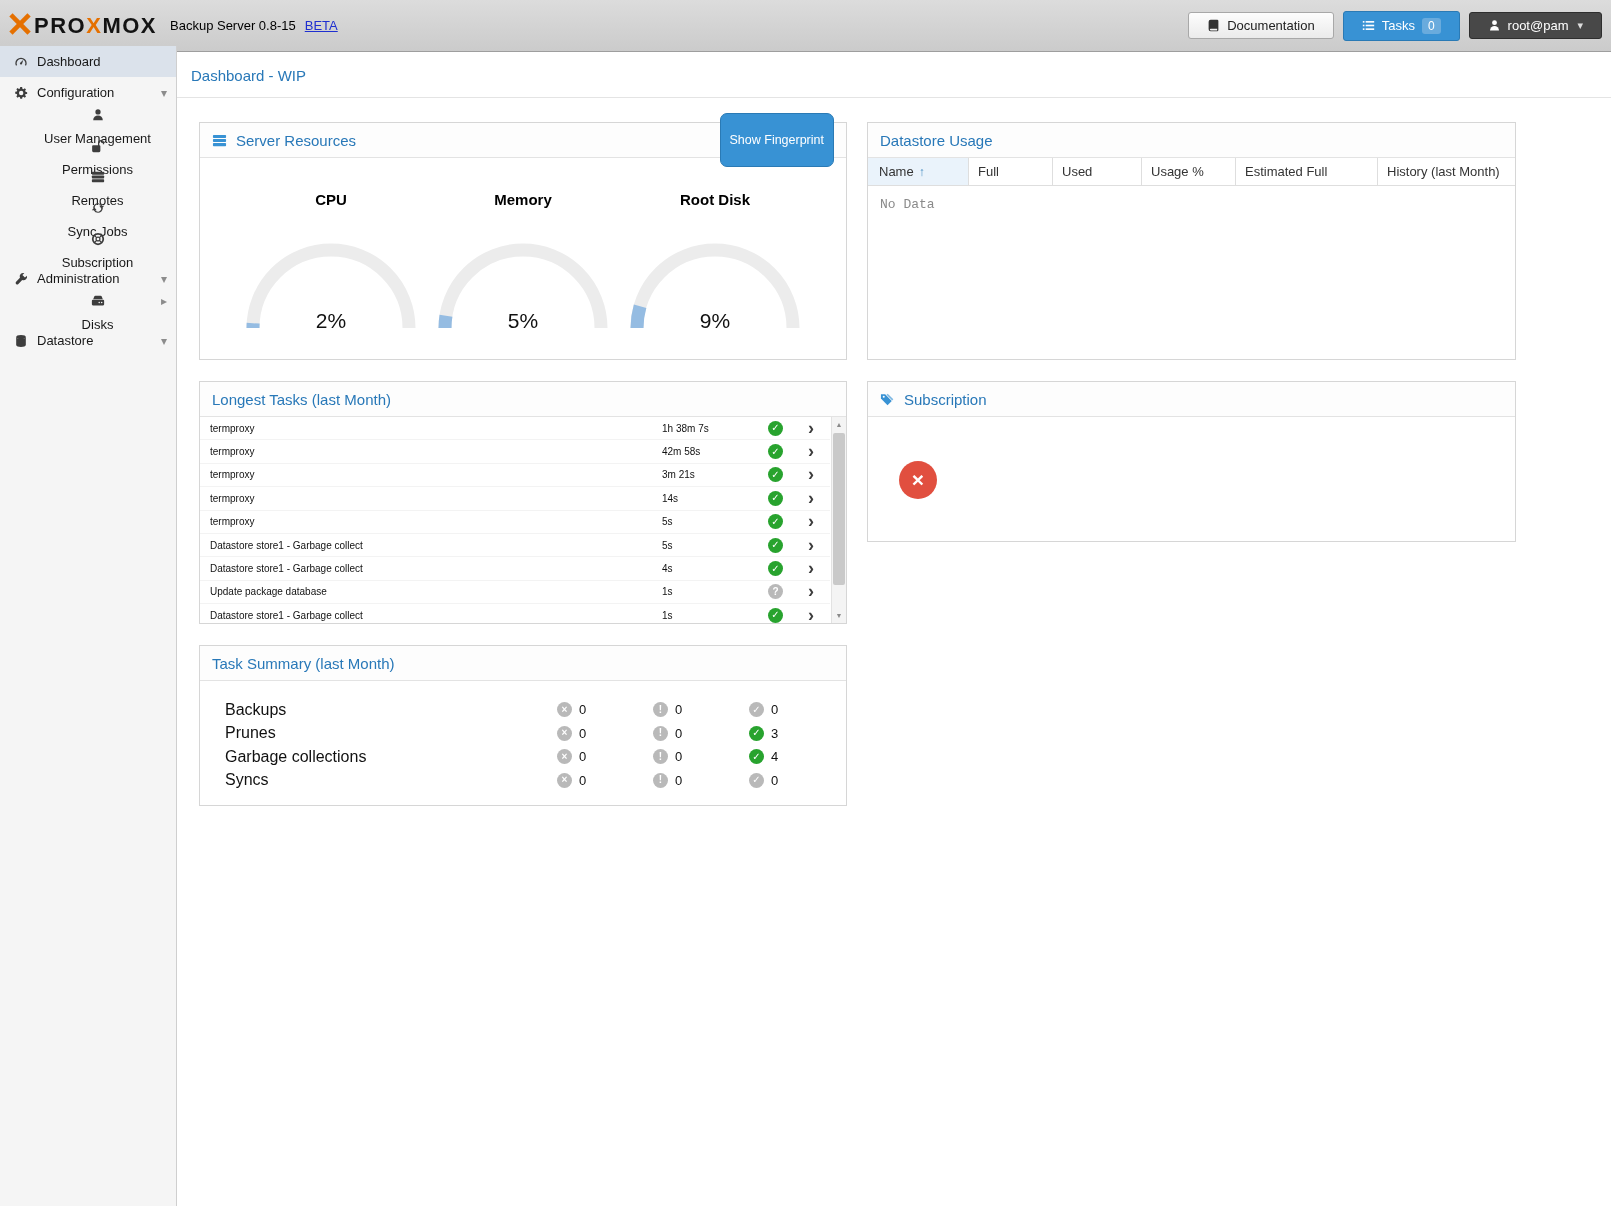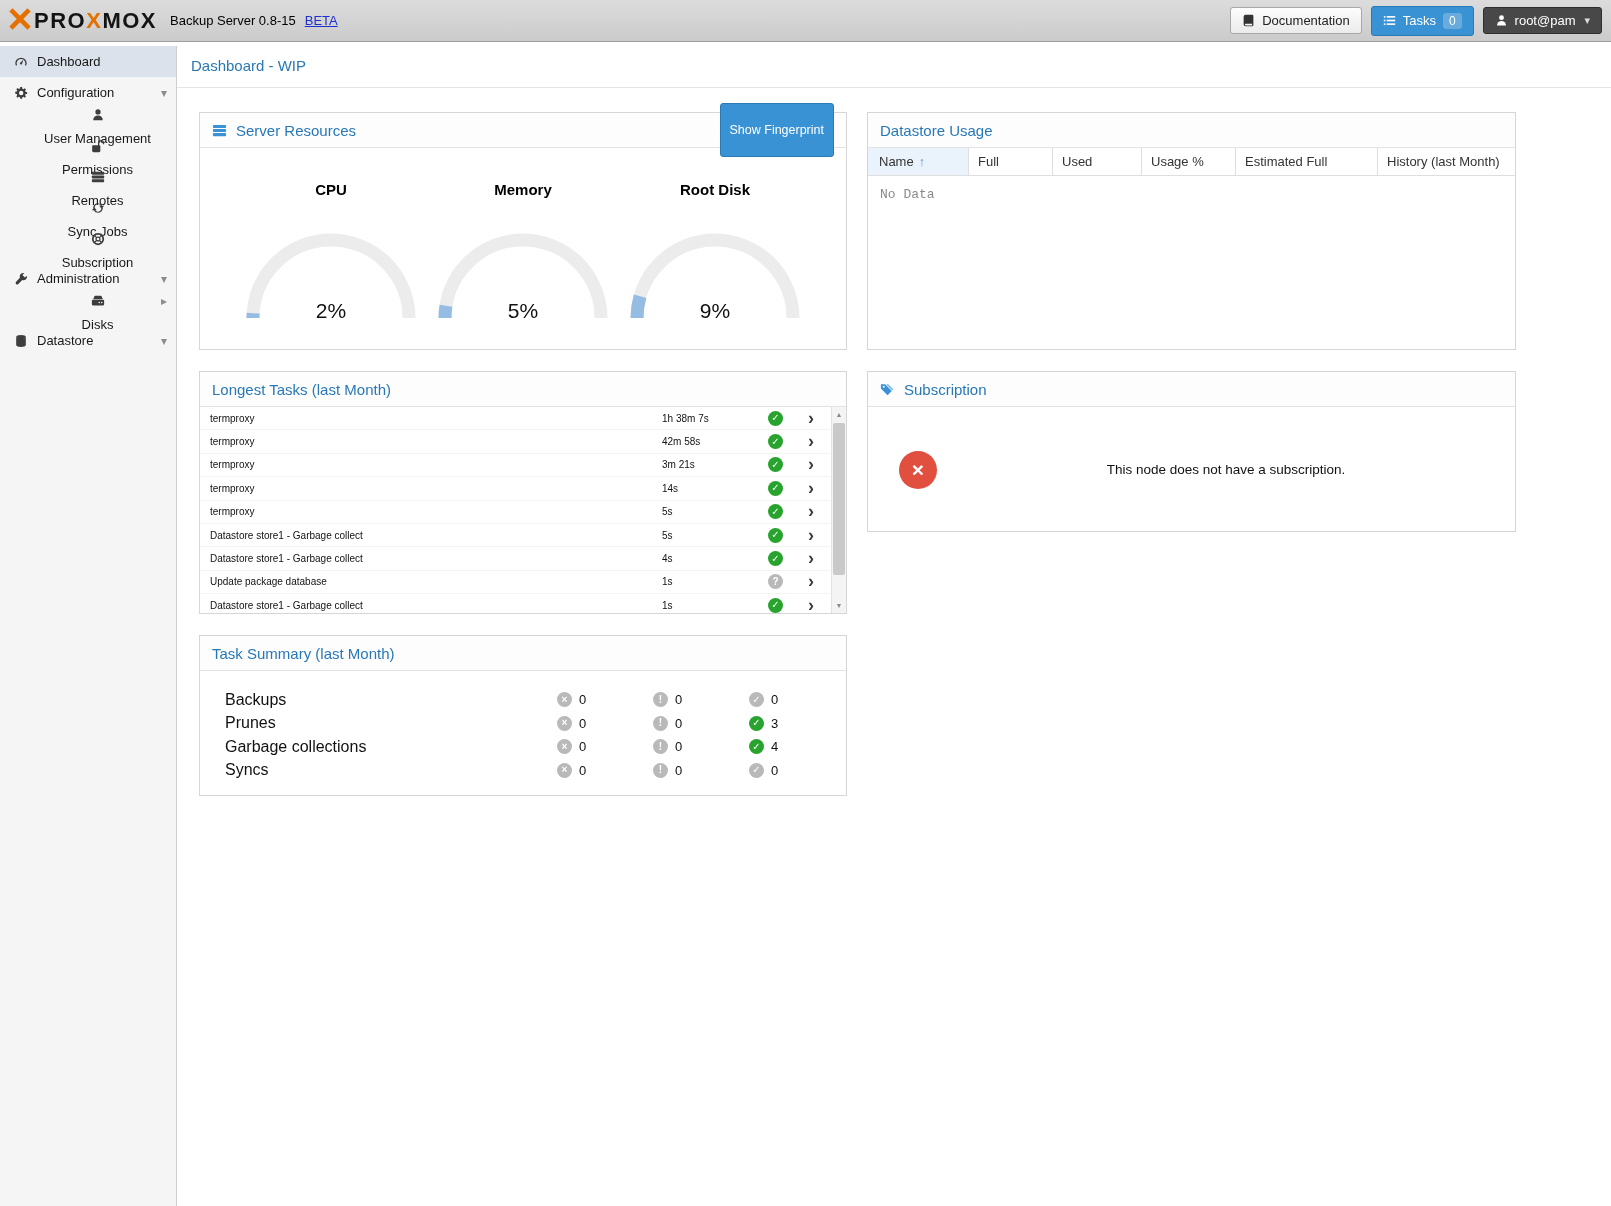--- a/index.html
+++ b/index.html
@@ -4,34 +4,34 @@
 <style>
   * { box-sizing: border-box; margin: 0; padding: 0; }
   html,body { width:1611px; height:1206px; overflow:hidden; }
   body {
     font-family: "Liberation Sans", "DejaVu Sans", sans-serif;
     font-size: 13px; color:#1a1a1a; background:#fff;
   }
 
   
   .topbar{
-    height:42px; background:linear-gradient(#dcdcdc,#cbcbcb);
+    height:52px; background:linear-gradient(#dcdcdc,#cbcbcb);
     border-bottom:1px solid #9e9e9e;
     display:flex; align-items:center; padding:0 9px; gap:9px;
   }
   .logo{ display:flex; align-items:center; gap:3px; margin-right:4px; }
   .logo-text{ font-size:22px; font-weight:bold; letter-spacing:1.5px; color:#131313; }
   .logo-text .lx{ color:#e57000; }
   .subtitle{ font-size:13px; color:#000; }
   .beta{ color:#1f2fd0; font-size:13px; text-decoration:underline; cursor:pointer; }
   .flex-spacer{ flex:1; }
   .btn{
     display:inline-flex; align-items:center; gap:7px;
     font-family:inherit; font-size:13px; border-radius:3px;
-    padding:6px 11px; border:1px solid transparent; cursor:pointer; line-height:1;
+    padding:6px 18px; border:1px solid transparent; cursor:pointer; line-height:1;
   }
   .btn.light{ background:linear-gradient(#fdfdfd,#ebebeb); border-color:#a8a8a8; color:#222; }
   .btn.blue{ background:#3892d4; border-color:#2a7ab5; color:#fff; }
   .btn.dark{ background:#484848; border-color:#2e2e2e; color:#fff; }
   .btn .bi{ display:inline-flex; }
   .badge{ background:#69abdd; color:#fff; border-radius:3px; padding:2px 6px; font-size:12px; }
   .dd-caret{ font-size:11px; color:#ddd; margin-left:2px; }
 
   
   .sidebar{
@@ -63,21 +63,21 @@
   .col{ display:flex; flex-direction:column; gap:21px; }
 
   .panel{ border:1px solid #d6d6d6; background:#fff; }
   .p-head{
     display:flex; align-items:center; gap:9px; padding:0 12px;
     height:35px; border-bottom:1px solid #e3e3e3; background:#fdfdfd;
   }
   .p-title{ color:#2878b8; font-size:15px; }
   .p-icon{ display:inline-flex; color:#3892d4; }
   .p-head .flex-spacer{ flex:1; }
-  .btn.small{ padding:20px 9px; font-size:12.5px; }
+  .btn.small{ padding:20px 9px; font-size:12.5px;border-radius:7px; }
 
   
   .panel.h238{ height:238px; }
   .panel.h243{ height:243px; }
   .panel.h161{ height:161px; }
   .gauges{ display:flex; justify-content:center; padding-top:33px; }
   .gauge{ width:192px; text-align:center; }
   .g-label{ font-weight:bold; font-size:15px; color:#000; margin-bottom:24px; }
   .g-arc{ position:relative; }
   .g-pct{
@@ -505,18 +505,17 @@
               <svg viewBox="0 0 16 16" width="15" height="15" fill="currentColor">
                 <path d="M1 2.5V7l7 7 4.5-4.5-7-7H1z"></path>
                 <circle cx="4" cy="5" r="1.1" fill="#fff"></circle>
                 <path d="M8.2 1.8l6 6-1.2 1.2-6-6z" opacity=".65"></path>
               </svg>
             </span>
           <span class="p-title">Subscription</span>
         </div>
         <div class="sub-body">
           <span class="sub-x">×</span>
-          <div class="sub-msg">This node does not have a subscription.</div>
         </div>
       </section>
     </div>
   </div>
 </main>
 
 </body></html>

